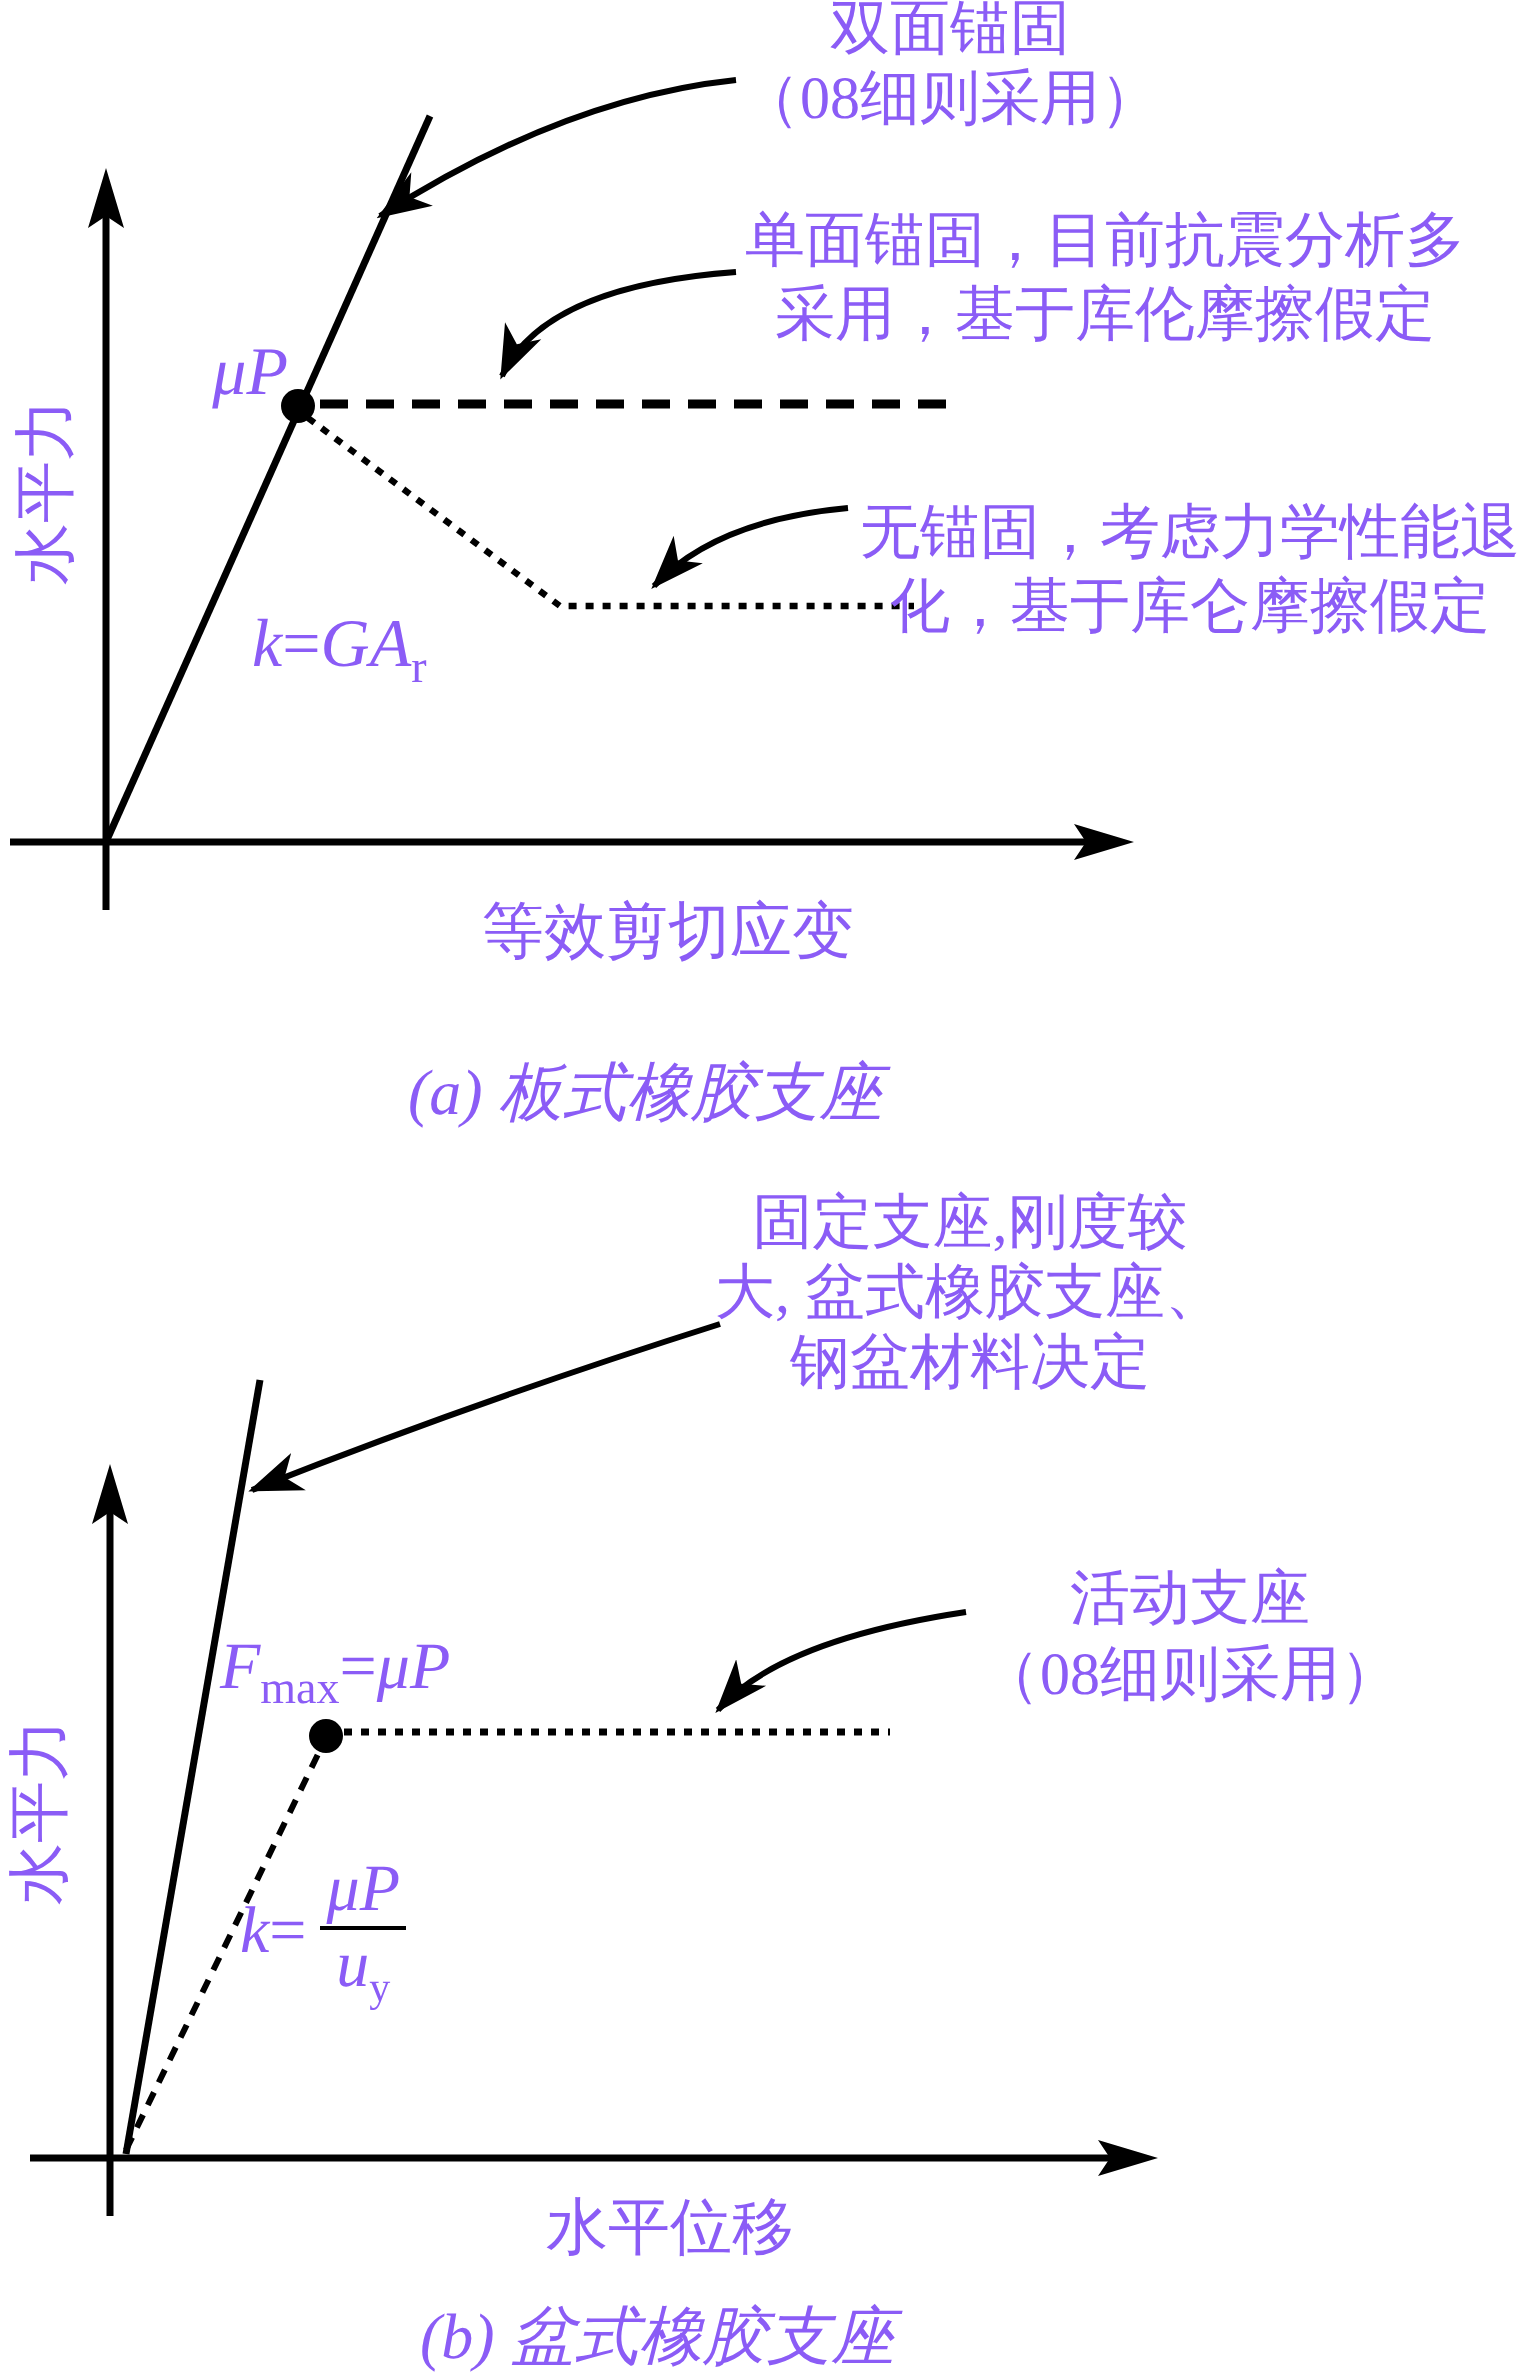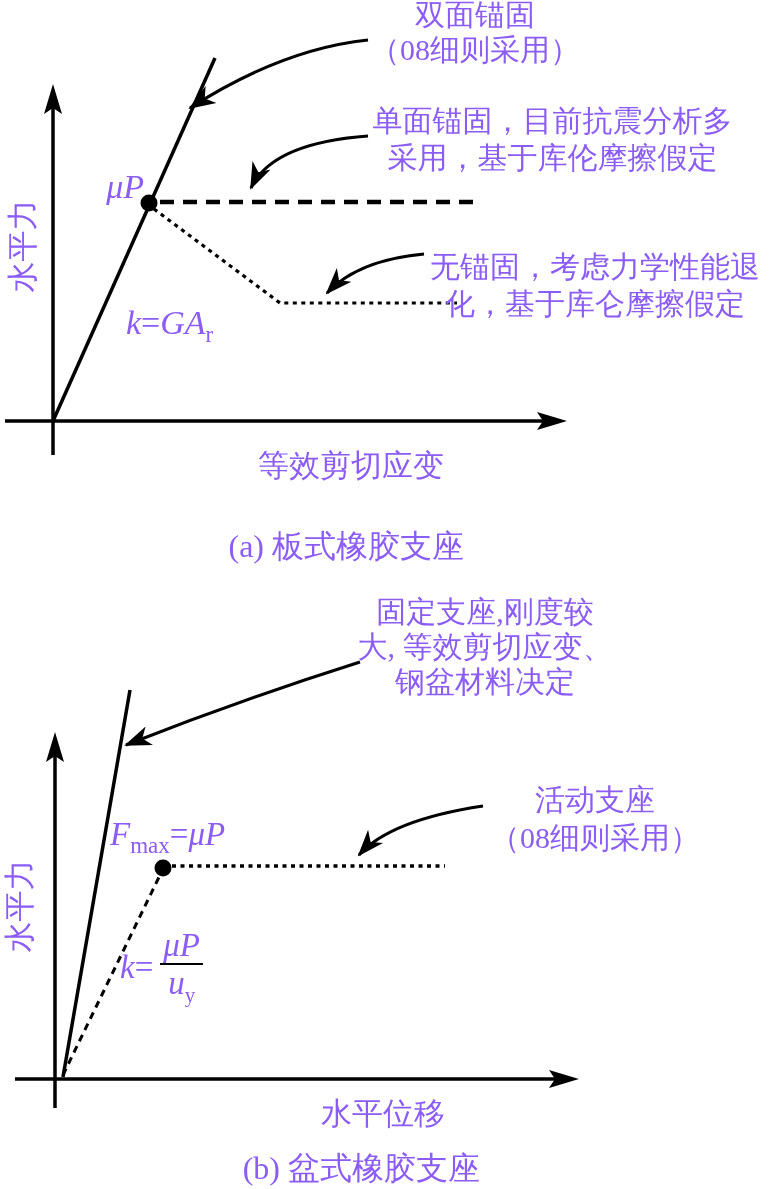--- a/index.html
+++ b/index.html
@@ -5,22 +5,22 @@
   html,body{margin:0;padding:0;background:#fff;}
   .fig{
     position:relative;width:770px;height:1189px;background:#fff;color:#8b5cf6;
     font-family:"Liberation Serif","DejaVu Serif",serif;overflow:hidden;
   }
   .fig svg{position:absolute;left:0;top:0;}
   .txt{position:absolute;white-space:nowrap;}
   .ann{position:absolute;font-size:30px;line-height:1.17;text-align:center;white-space:nowrap;}
   .ylab{position:absolute;width:116px;height:36px;font-size:31px;text-align:center;
         transform:rotate(-90deg);transform-origin:center center;line-height:36px;}
-  .xlab{position:absolute;font-size:31px;text-align:right;}
-  .cap{position:absolute;font-size:32px;text-align:right;}
+  .xlab{position:absolute;font-size:31px;text-align:center;}
+  .cap{position:absolute;font-size:32px;text-align:left;font-style:italic;}
   .it{font-style:italic;}
   sub.rm{font-style:normal;font-size:23px;}
   .frac{display:inline-flex;flex-direction:column;align-items:center;vertical-align:middle;margin-left:4px;}
   .frac .num{padding:0 6px 1px 6px;line-height:1.0;}
   .frac .den{border-top:2.5px solid #000;padding:2px 8px 0 8px;line-height:1.0;}
   .f-b{display:flex;align-items:center;font-size:33px;}
 </style>
 </head>
 <body>
 
@@ -85,21 +85,21 @@
   <div class="txt" style="left:126px;top:304px;font-size:34px;"><span class="it">k</span><span>=</span><span class="it">GA</span><sub class="rm">r</sub></div>
 
   <div class="ylab" style="left:-35px;top:228px;">水平力</div>
 
   <div class="xlab" style="left:224px;top:445px;width:220px;">等效剪切应变</div>
 
   <div class="cap" style="left:204px;top:525px;width:260px;">(a) 板式橡胶支座</div>
 
   <div class="ann" style="left:345px;top:594px;width:280px;">
     <div>固定支座,刚度较</div>
-    <div>大, 等效剪切应变、</div>
+    <div>大, 盆式橡胶支座、</div>
     <div>钢盆材料决定</div>
   </div>
 
   <div class="ann" style="left:470px;top:781px;width:250px;line-height:1.25;">
     <div>活动支座</div>
     <div>（08细则采用）</div>
   </div>
 
   <div class="txt" style="left:110px;top:816px;font-size:33px;"><span class="it">F</span><sub class="rm">max</sub><span>=</span><span class="it">μP</span></div>
 

